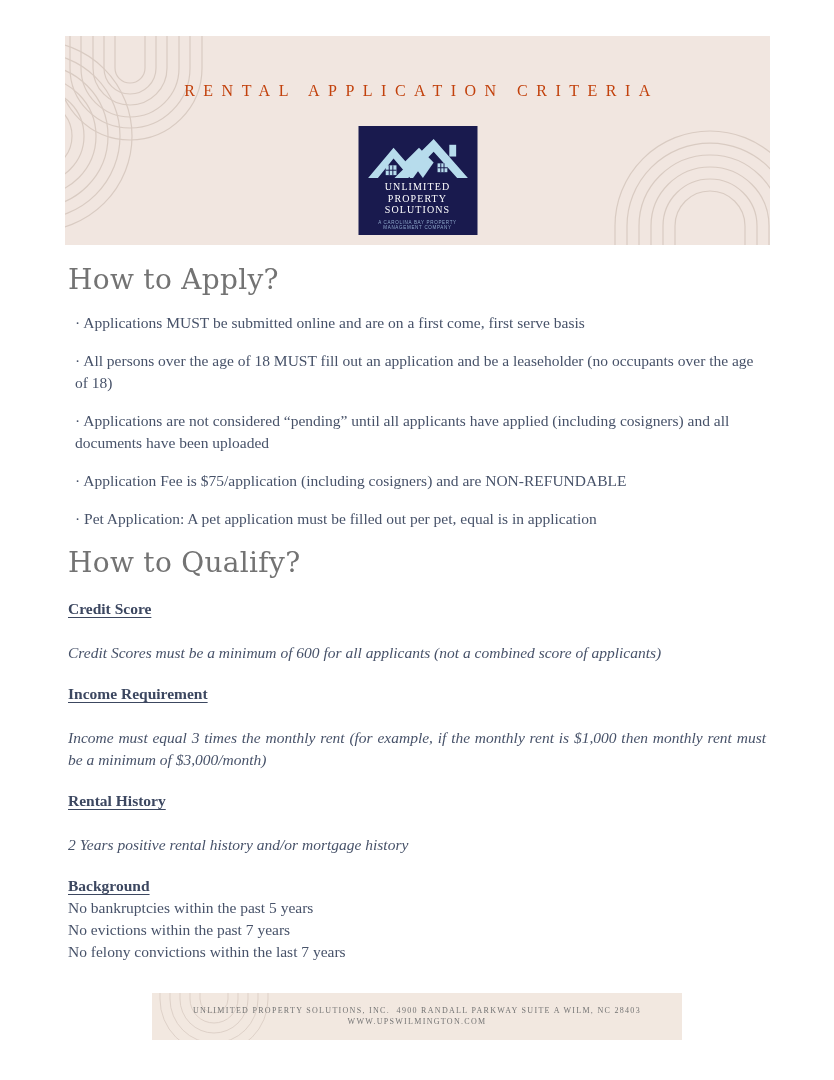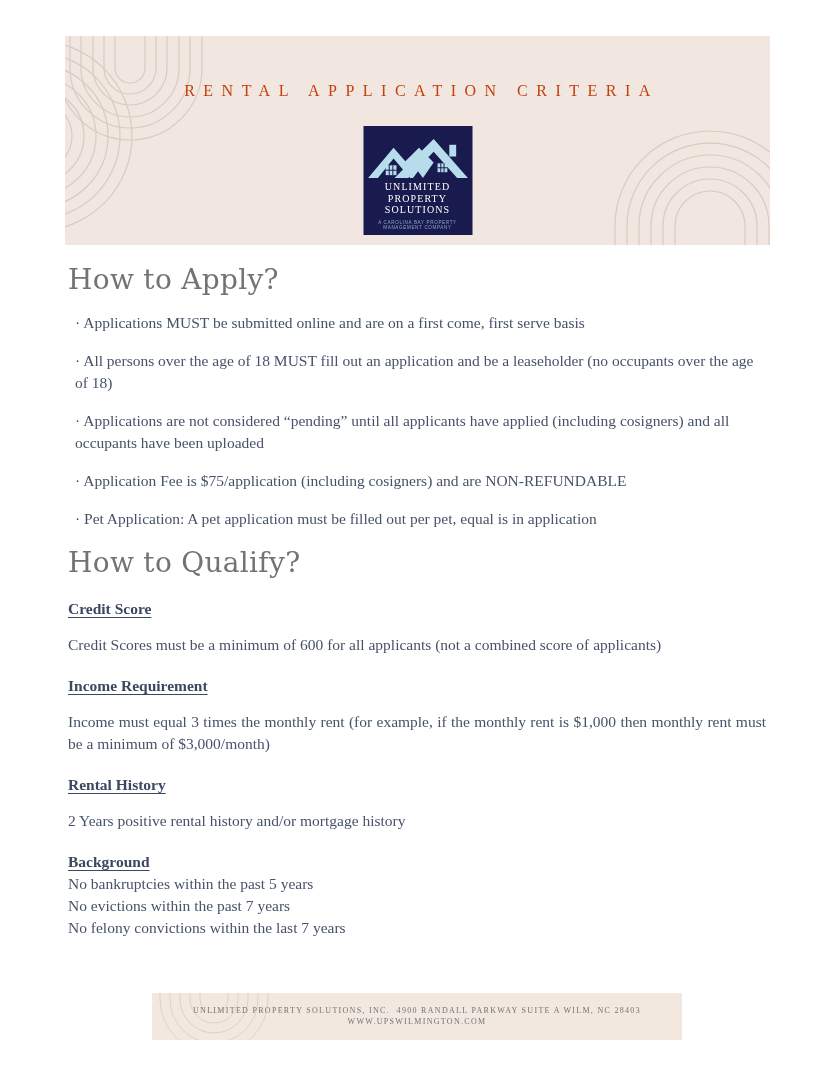--- a/index.html
+++ b/index.html
@@ -22,21 +22,21 @@
     position:absolute; top:46px; left:0; width:100%;
     text-align:center;
     font-family:"Liberation Serif", serif;
     font-size:16px; font-weight:400;
     letter-spacing:8.5px; padding-left:8px;
     color:#c2410c;
   }
   
   .logo {
     position:absolute; left:50%; top:90px; transform:translateX(-50%);
-    width:109px; height:109px;
+    width:119px; height:109px;
     background:#191a4e;
     text-align:center;
   }
   .logo svg.house { display:block; margin:9px auto 0; }
   .logo-name { margin-top:1px; color:#ffffff; font-family:"Liberation Serif", serif; }
   .logo-name div { font-size:10px; letter-spacing:1.1px; line-height:11.5px; }
   .logo-tagline { margin-top:4px; color:#8fa9cc; }
   .logo-tagline div { font-size:4.5px; letter-spacing:0.7px; line-height:5.5px; font-family:"Liberation Sans", sans-serif; }
   
   .content { position:absolute; left:68px; top:245px; width:698px; color:#475269; }
@@ -51,21 +51,21 @@
   .bullets p, .q-text, .q-item {
     font-size:15.5px; line-height:22px; color:#475269;
   }
   .bullets p { margin:0 7px 16px; }
   .q-label {
     margin-top:19px;
     font-size:15.5px; line-height:22px;
     font-weight:600; color:#3c4760;
     text-decoration:underline; text-underline-offset:3px; text-decoration-thickness:1px;
   }
-  .q-text { margin-top:14px; }
+  .q-text { margin-top:22px;font-style:italic; }
   .q-text.justify { text-align:justify; }
   .q-item { }
   
   .footer {
     position:absolute; left:152px; top:993px;
     width:530px; height:47px;
     background:#f2e8e0;
     overflow:hidden;
     text-align:center;
     color:#737373;
@@ -148,21 +148,21 @@
   </div>
 </div>
 
 <div class="content">
 
   <h2 class="section apply">How to Apply?</h2>
 
   <div class="bullets">
     <p>· Applications MUST be submitted online and are on a first come, first serve basis</p>
     <p>· All persons over the age of 18 MUST fill out an application and be a leaseholder (no occupants over the age of 18)</p>
-    <p>· Applications are not considered “pending” until all applicants have applied (including cosigners) and all occupants have been uploaded</p>
+    <p>· Applications are not considered “pending” until all applicants have applied (including cosigners) and all documents have been uploaded</p>
     <p>· Application Fee is $75/application (including cosigners) and are NON-REFUNDABLE</p>
     <p>· Pet Application: A pet application must be filled out per pet, equal is in application</p>
   </div>
 
   <h2 class="section qualify">How to Qualify?</h2>
 
   <p class="q-label">Credit Score</p>
   <p class="q-text">Credit Scores must be a minimum of 600 for all applicants (not a combined score of applicants)</p>
 
   <p class="q-label">Income Requirement</p>

